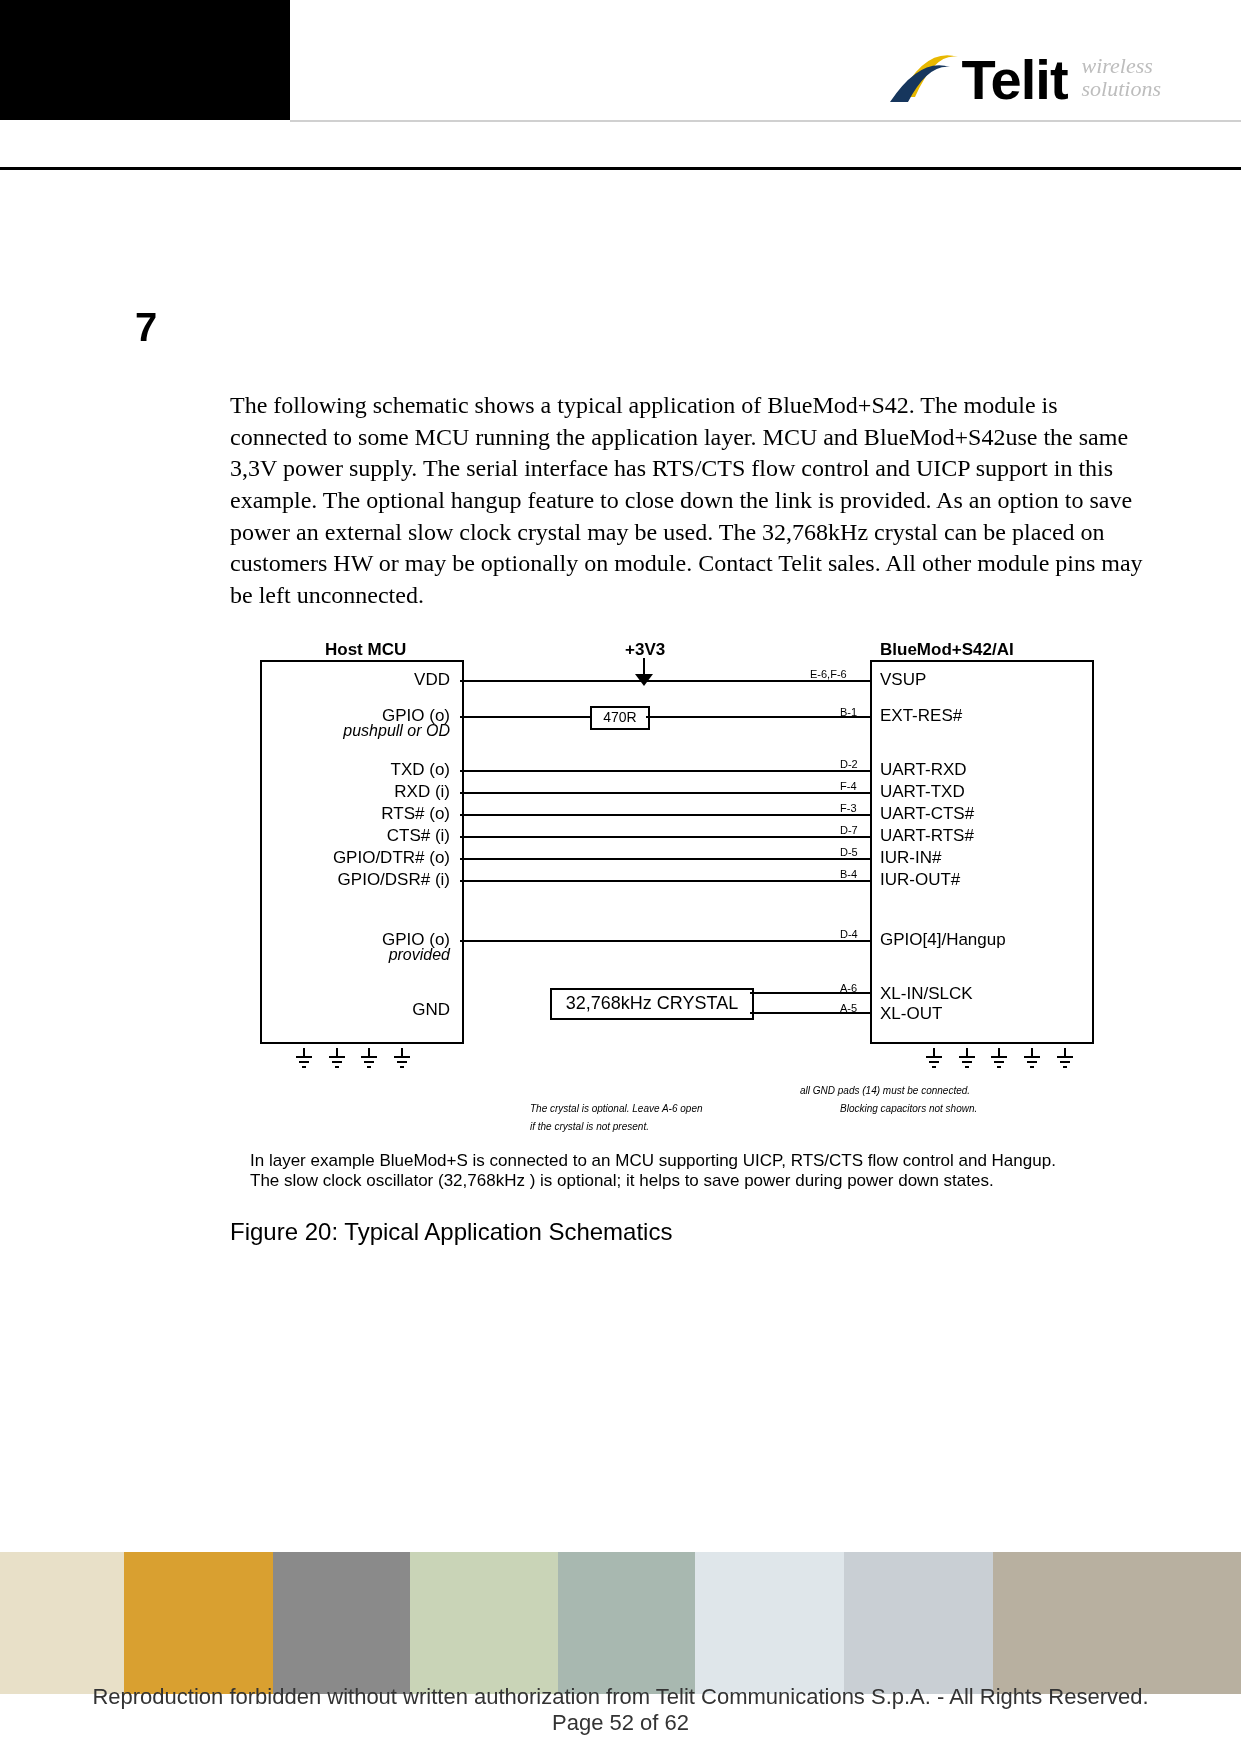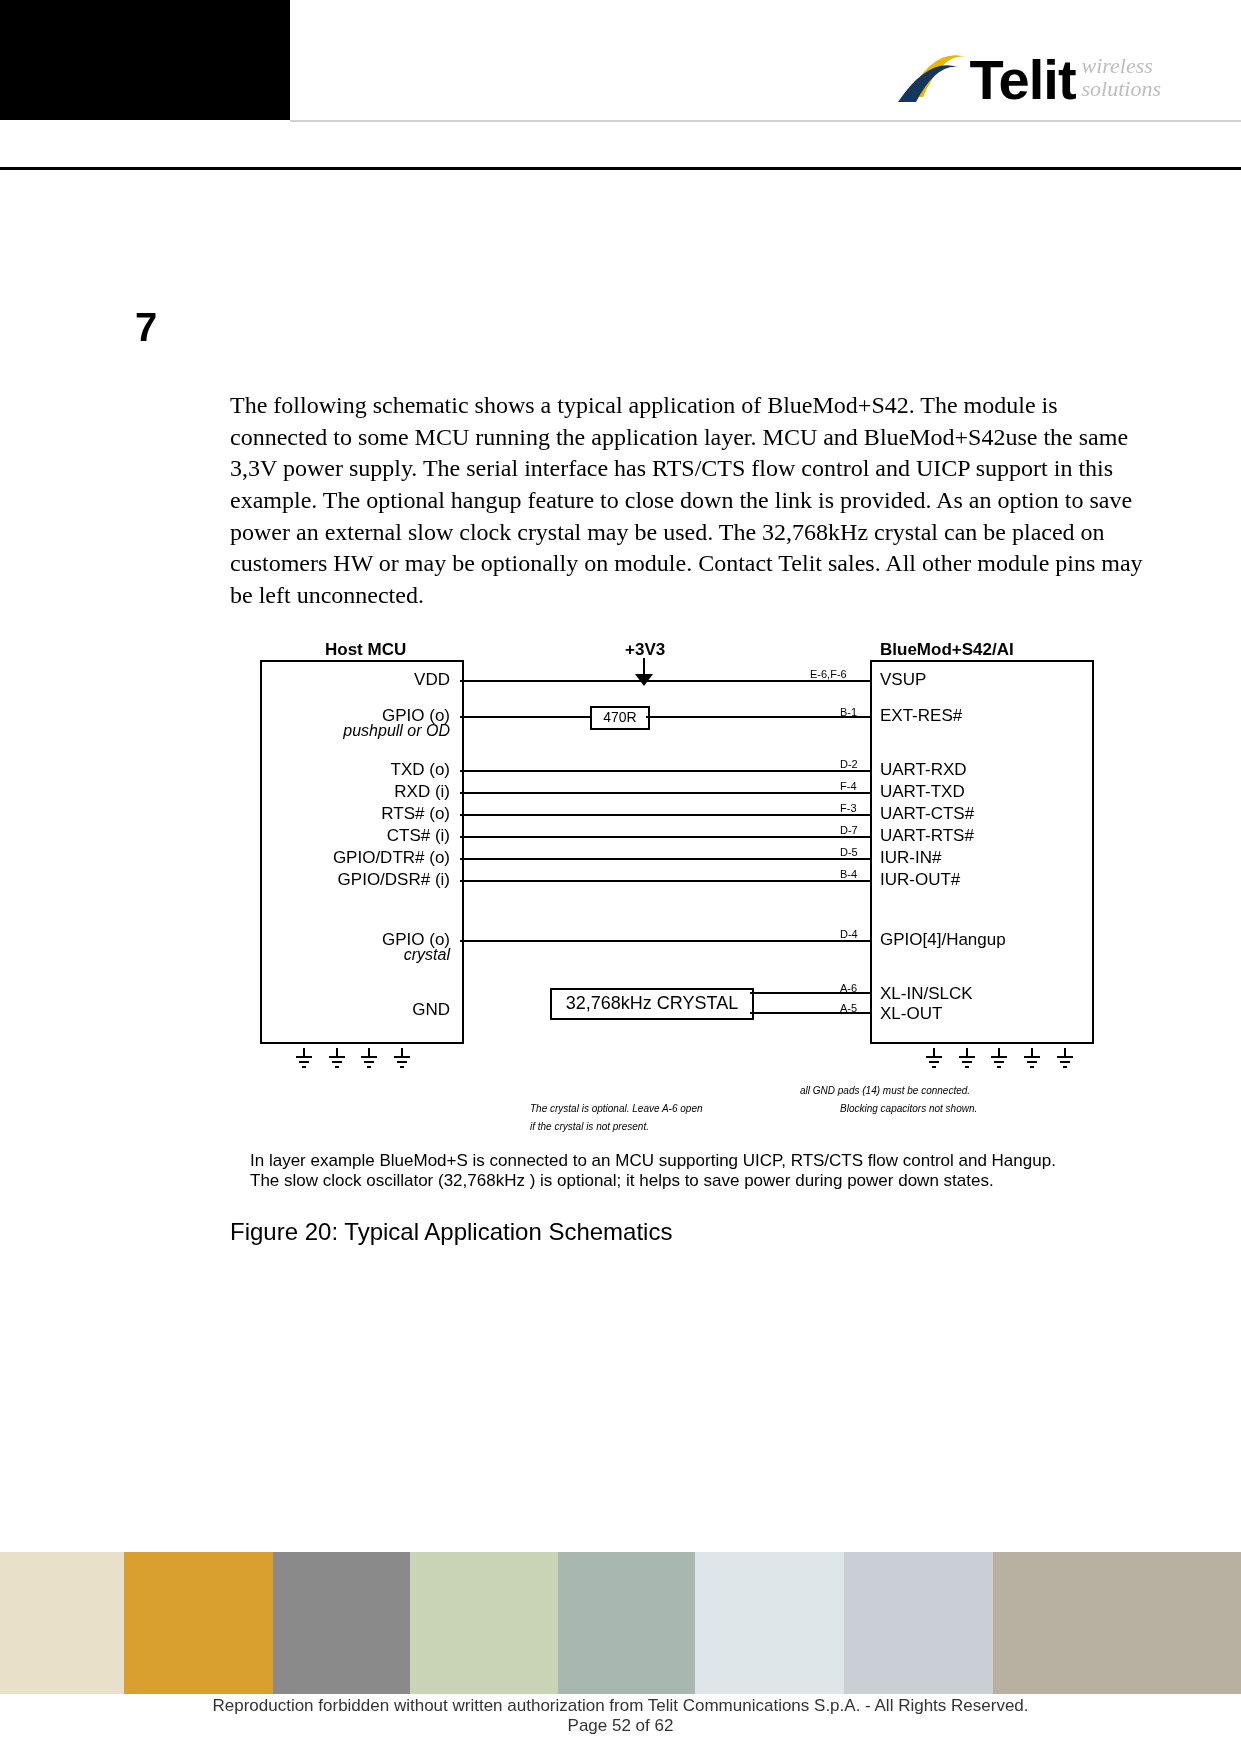--- a/index.html
+++ b/index.html
@@ -1,20 +1,20 @@
 <!DOCTYPE html>
 <html><head>
 <meta charset="utf-8">
 <style>
   html,body{margin:0;padding:0;background:#fff;font-family:Arial,Helvetica,sans-serif;color:#000}
   .page{width:1241px;height:1754px;position:relative;margin:0 auto;background:#fff}
   .top-bar{position:absolute;left:0;top:0;width:290px;height:120px;background:#000}
   .hr{position:absolute;left:0;top:167px;width:1241px;height:3px;background:#000}
   .hr-thin{position:absolute;left:290px;top:120px;width:951px;height:2px;background:#d0d0d0}
-  .logo{position:absolute;right:80px;top:42px;display:flex;align-items:center;gap:6px}
+  .logo{position:absolute;right:80px;top:42px;display:flex;align-items:center;gap:14px}
   .logo-mark{display:flex;align-items:flex-end;gap:2px}
   .logo-name{font-size:56px;font-weight:bold;letter-spacing:-1px}
   .logo-sub{font-size:22px;color:#bdbdbd;font-family:Georgia,serif;font-style:italic;line-height:1.05}
   .doc-title{position:absolute;right:80px;top:185px;text-align:right}
   .doc-title .t1{font-weight:bold;font-size:25px;color:#16365d}
   .doc-title .t2{font-size:22px;color:#333}
   .section-head{position:absolute;left:135px;top:305px;display:flex;gap:80px;align-items:baseline}
   .section-num{font-size:40px;font-weight:bold}
   .section-title{font-size:40px;font-weight:bold}
   .body-text{position:absolute;left:230px;top:390px;width:930px;font-family:'Times New Roman',serif;font-size:24px;line-height:1.32}
@@ -32,21 +32,21 @@
   .gnd-sym::after{content:"";position:absolute;left:0;top:8px;width:16px;height:12px;
     background:linear-gradient(#000,#000) 0 0/16px 2px no-repeat,
                linear-gradient(#000,#000) 3px 5px/10px 2px no-repeat,
                linear-gradient(#000,#000) 6px 10px/4px 2px no-repeat}
   .wire{position:absolute;background:#000}
   .resistor{position:absolute;border:2px solid #000;background:#fff;font-size:14px;text-align:center;line-height:18px}
   .figure-caption{font-size:24px;margin-top:8px}
   .fig-note{font-size:17px;line-height:1.3}
   .footer-img{position:absolute;left:0;bottom:60px;width:1241px;height:142px;
     background:linear-gradient(90deg,#e8e0c8 0 10%,#d9a030 10% 22%,#8a8a8a 22% 33%,#c9d4b7 33% 45%,#a8b8b0 45% 56%,#dfe6ea 56% 68%,#c9cfd4 68% 80%,#b8b0a0 80% 100%)}
-  .footer-text{position:absolute;left:0;bottom:18px;width:1241px;text-align:center;font-size:17px;color:#333}
+  .footer-text{position:absolute;left:0;bottom:18px;width:1241px;text-align:center;font-size:22px;color:#333}
 </style>
 </head>
 <body>
 
 <div class="page">
 
   <div class="top-bar"></div>
   <div class="hr-thin"></div>
   <div class="hr"></div>
 
@@ -111,21 +111,21 @@
       <span class="lbl" style="right:700px;top:30px">VDD</span>
       <span class="lbl" style="right:700px;top:66px">GPIO (o)</span>
       <span class="lbl xs" style="right:700px;top:82px">pushpull or OD</span>
       <span class="lbl" style="right:700px;top:120px">TXD (o)</span>
       <span class="lbl" style="right:700px;top:142px">RXD (i)</span>
       <span class="lbl" style="right:700px;top:164px">RTS# (o)</span>
       <span class="lbl" style="right:700px;top:186px">CTS# (i)</span>
       <span class="lbl" style="right:700px;top:208px">GPIO/DTR# (o)</span>
       <span class="lbl" style="right:700px;top:230px">GPIO/DSR# (i)</span>
       <span class="lbl" style="right:700px;top:290px">GPIO (o)</span>
-      <span class="lbl xs" style="right:700px;top:306px">crystal</span>
+      <span class="lbl xs" style="right:700px;top:306px">provided</span>
       <span class="lbl" style="right:700px;top:360px">GND</span>
 
       <span class="pin" style="left:580px;top:28px">E-6,F-6</span>
       <span class="pin" style="left:610px;top:66px">B-1</span>
       <span class="pin" style="left:610px;top:118px">D-2</span>
       <span class="pin" style="left:610px;top:140px">F-4</span>
       <span class="pin" style="left:610px;top:162px">F-3</span>
       <span class="pin" style="left:610px;top:184px">D-7</span>
       <span class="pin" style="left:610px;top:206px">D-5</span>
       <span class="pin" style="left:610px;top:228px">B-4</span>

